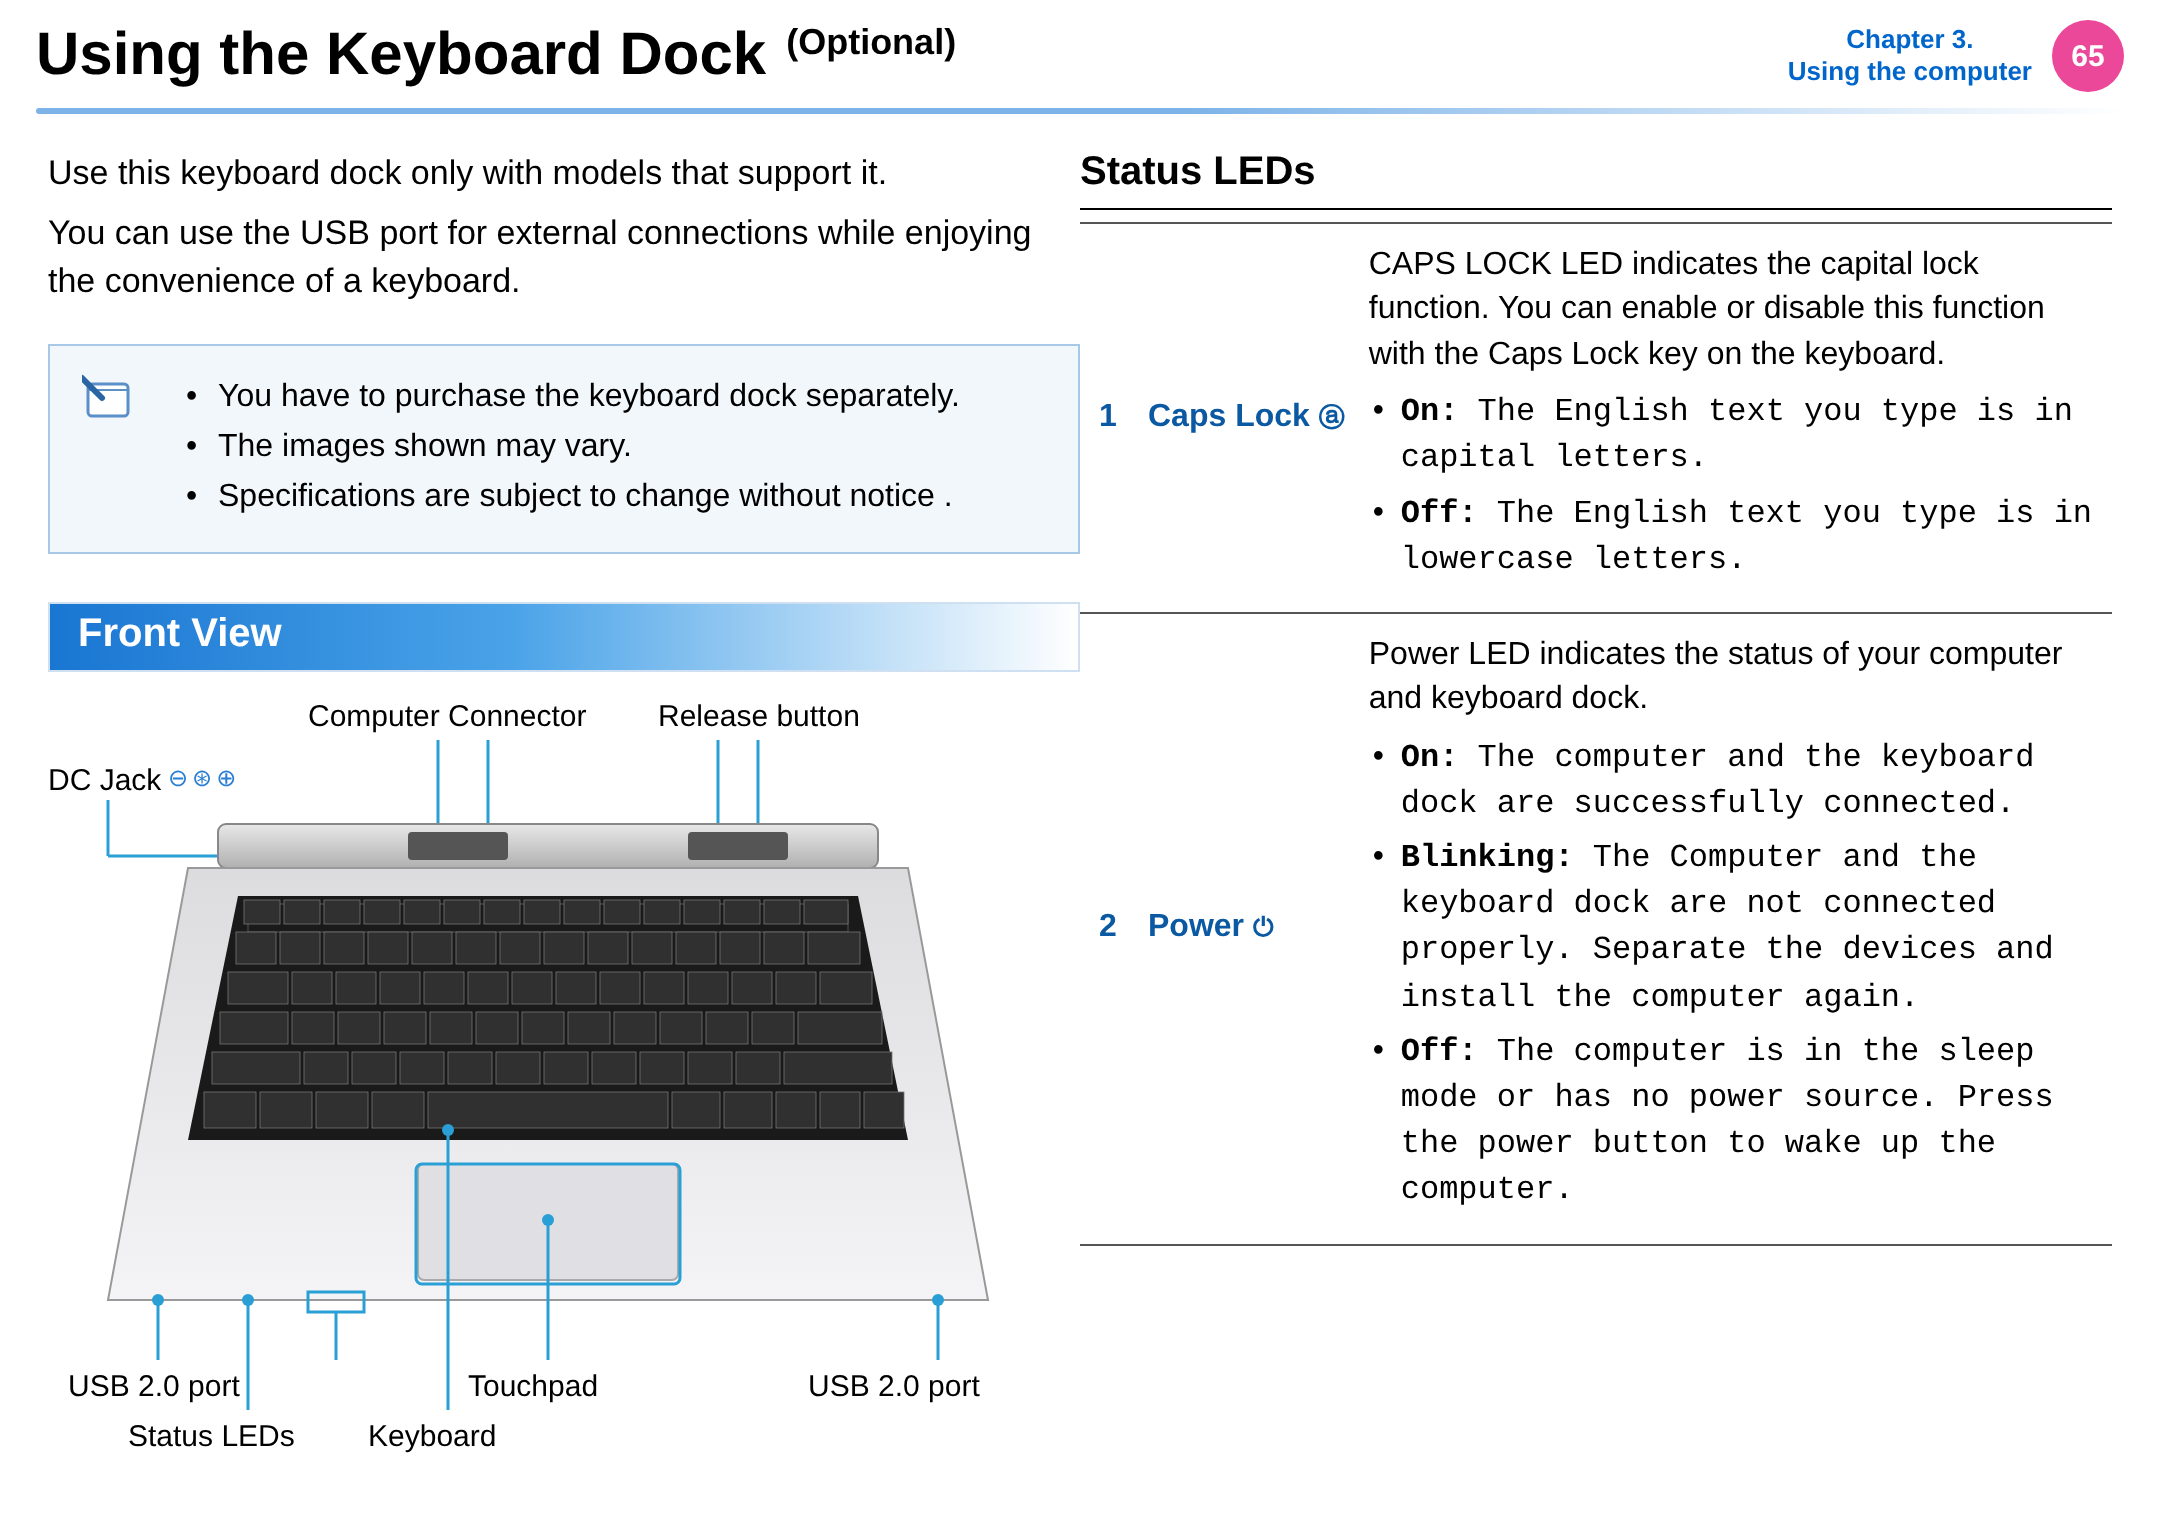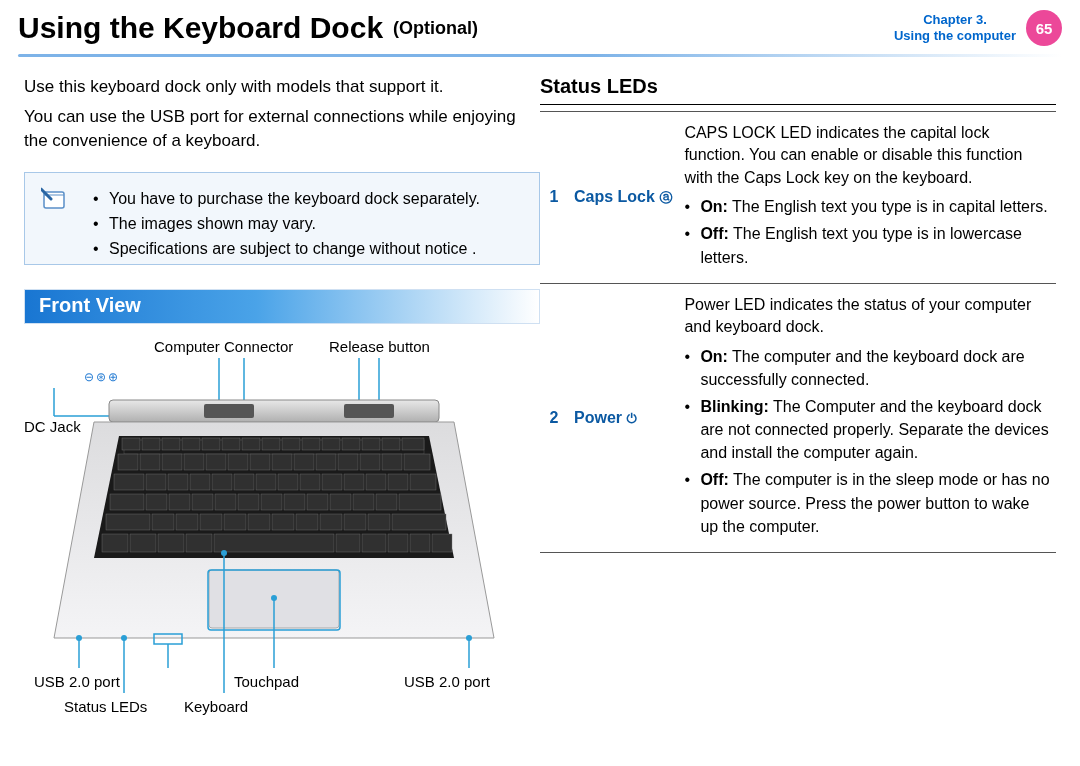--- a/index.html
+++ b/index.html
@@ -10,42 +10,42 @@
     background: #ffffff;
     position: relative;
     color: #000;
   }
   .header {
     display: flex;
     justify-content: space-between;
     align-items: center;
     padding: 10px 18px 8px 18px;
   }
-  .title-block { display: flex; align-items: center; gap: 10px; }
+  .title-block { display: flex; align-items: flex-start; gap: 10px; }
   .title-main { font-size: 30px; font-weight: 700; }
   .title-tag { font-size: 18px; font-weight: 700; }
   .chapter-block { display: flex; align-items: center; gap: 10px; }
   .chapter-text { text-align: center; font-size: 13px; font-weight: 700; color: #0066cc; line-height: 1.25; }
   .page-badge {
     width: 36px; height: 36px; border-radius: 50%;
     background: #ec4899; color: #fff; display: flex;
     align-items: center; justify-content: center; font-size: 15px; font-weight: 600;
   }
   .header-divider {
     width: 1044px; height: 3px; margin: 0 auto 0 auto;
     background: linear-gradient(to right, #7db3e8 0%, #7db3e8 55%, transparent 100%);
     border-radius: 2px;
   }
   .content { display: flex; padding: 18px 24px 0 24px; }
   .col { flex: 1; }
   .intro p { font-size: 17px; line-height: 1.4; margin-bottom: 6px; }
   .note-box {
     border: 1px solid #a8c8e8;
     background: #f2f7fc;
-    padding: 14px 16px 2px 68px;
+    padding: 14px 16px 14px 68px;
     margin-top: 20px;
     position: relative;
     font-size: 16px;
   }
   .note-box .note-icon {
     position: absolute; left: 16px; top: 14px;
     width: 26px; height: 24px;
   }
   .note-box ul { list-style: none; }
   .note-box li { position: relative; padding-left: 16px; line-height: 1.55; }
@@ -64,21 +64,21 @@
   .section-heading-right {
     font-size: 20px; font-weight: 700; color: #000;
     margin-bottom: 6px;
   }
   .hr-thin { border: none; border-top: 1px solid #000; margin-bottom: 6px; }
   .led-table { width: 100%; border-collapse: collapse; }
   .led-table td { border-top: 1px solid #555; border-bottom: 1px solid #555; padding: 10px 6px; vertical-align: middle; font-size: 16px; }
   .led-table td.num { width: 28px; text-align: center; font-weight: 700; color: #0b59a2; }
   .led-table td.label { width: 110px; font-weight: 700; color: #0b59a2; white-space: nowrap; }
   .led-table td.desc p { line-height: 1.4; margin-bottom: 6px; }
-  .led-table ul { list-style: none; }
+  .led-table ul { list-style: none; font-family: Liberation Mono, monospace; }
   .led-table li { position: relative; padding-left: 16px; line-height: 1.45; margin-bottom: 4px; }
   .led-table li::before { content: "•"; position: absolute; left: 0; }
   .led-icon { font-size: 13px; vertical-align: middle; }
 </style>
 </head>
 <body>
 
 <div class="header">
   <div class="title-block">
     <span class="title-main">Using the Keyboard Dock</span>
@@ -113,21 +113,21 @@
         <li>Specifications are subject to change without notice .</li>
       </ul>
     </div>
 
     <div class="section-heading">Front View</div>
 
     <div class="diagram-wrap">
 
       <span class="callout" style="left:130px; top:0px;">Computer Connector</span>
       <span class="callout" style="left:305px; top:0px;">Release button</span>
-      <span class="callout" style="left:0px; top:32px;margin-top:48px;">DC Jack</span>
+      <span class="callout" style="left:0px; top:32px;">DC Jack</span>
       <span class="callout" style="left:60px; top:32px; color:#2a7fd4; font-size:12px; letter-spacing:2px;">⊖⊛⊕</span>
       <span class="callout" style="left:10px; top:335px;">USB 2.0 port</span>
       <span class="callout" style="left:40px; top:360px;">Status LEDs</span>
       <span class="callout" style="left:160px; top:360px;">Keyboard</span>
       <span class="callout" style="left:210px; top:335px;">Touchpad</span>
       <span class="callout" style="left:380px; top:335px;">USB 2.0 port</span>
 
       <svg width="510" height="382">
 
         <line x1="195" y1="20" x2="195" y2="70" stroke="#2a9fd6" stroke-width="1.5"></line>

